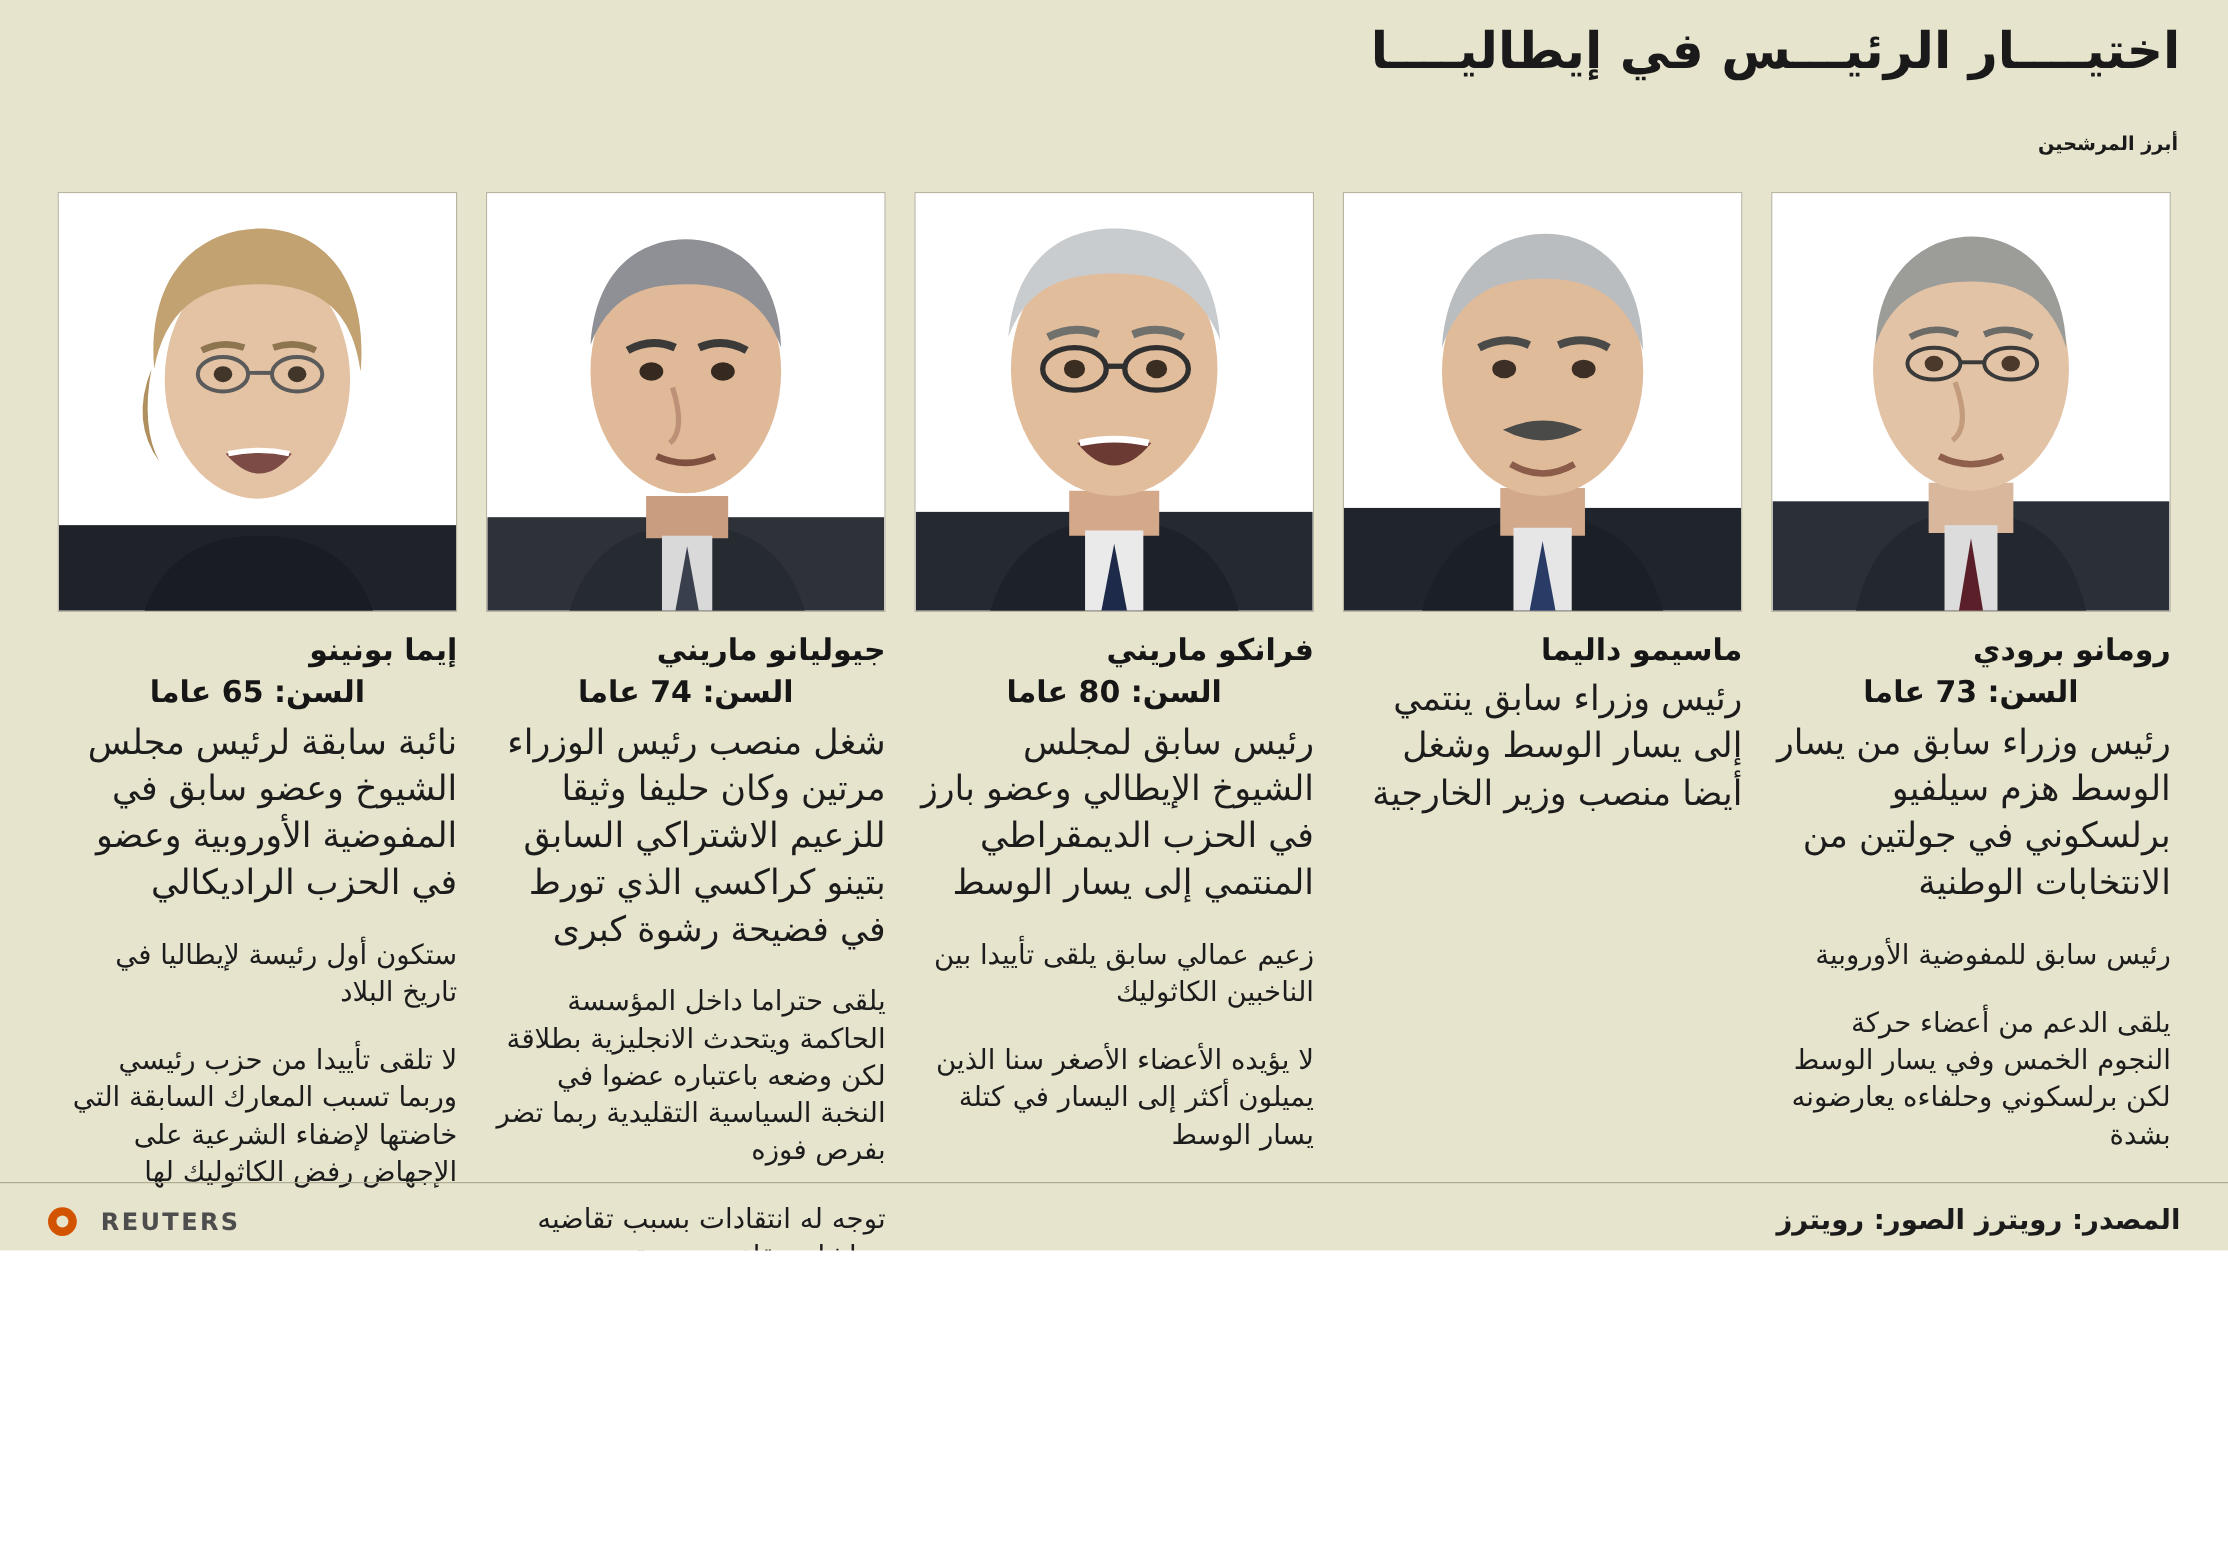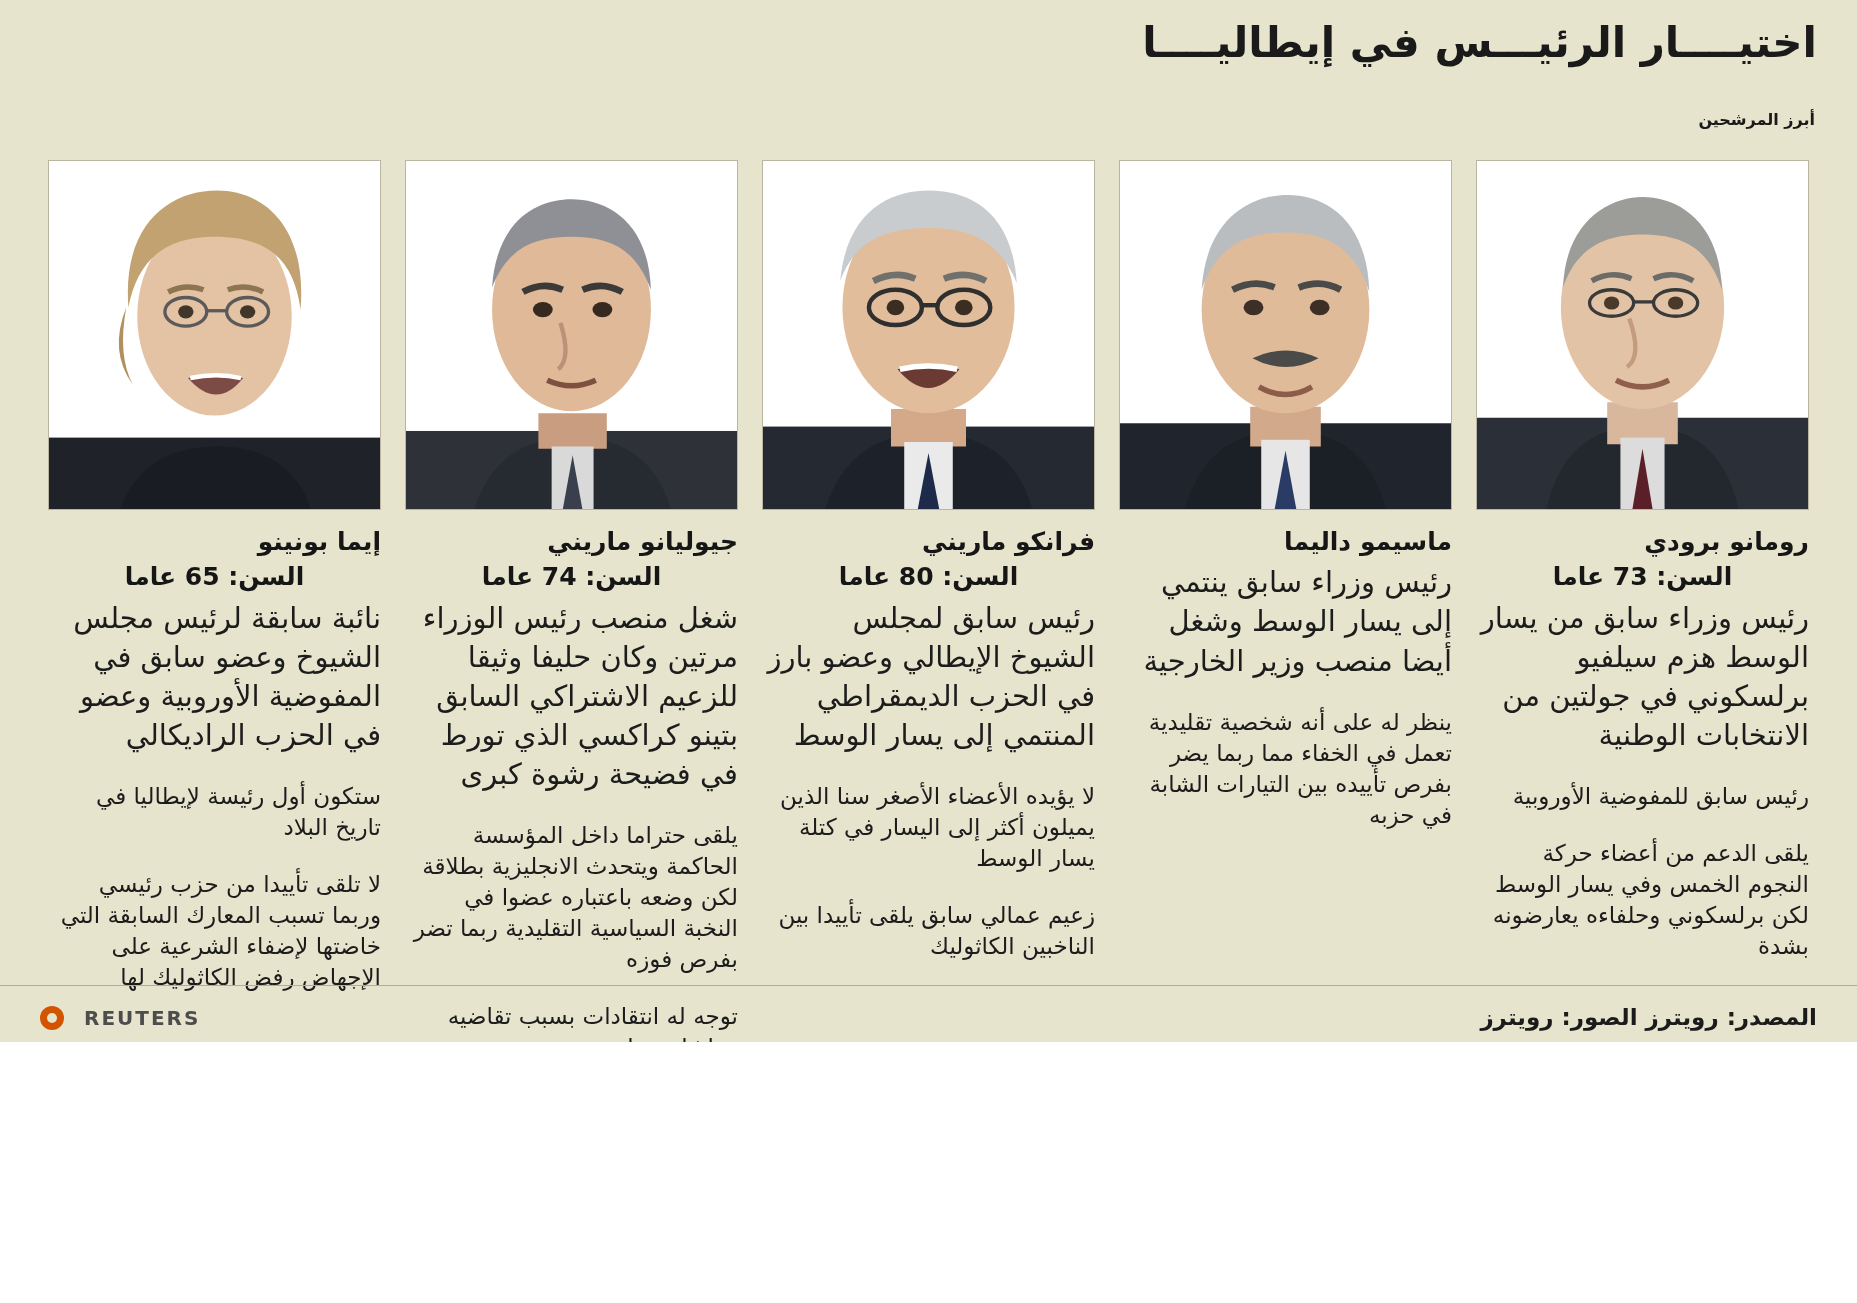--- a/index.html
+++ b/index.html
@@ -214,23 +214,20 @@
             <path d="M162 132 q20 -8 38 2" stroke="#4a4a48" stroke-width="6" fill="none"></path>
             <path d="M120 196 q30 -14 60 0 q-30 16 -60 0 z" fill="#4a4a48"></path>
             <path d="M126 222 q24 14 48 0" stroke="#8b5c49" stroke-width="5" fill="none"></path>
             <rect x="128" y="270" width="44" height="80" fill="#e6e6e6"></rect>
             <path d="M150 280 l-13 70 h26 z" fill="#2a3c66"></path>
           </svg>
         </div>
       </div>
       <div class="cand-name">ماسيمو داليما</div>
       <div class="cand-role">رئيس وزراء سابق ينتمي إلى يسار الوسط وشغل أيضا منصب وزير الخارجية</div>
-      <div class="notes">
-        <div class="note">ينظر له على أنه شخصية تقليدية تعمل في الخفاء مما ربما يضر بفرص تأييده بين التيارات الشابة في حزبه</div>
-      </div>
     </div>
 
     <div class="card">
       <div class="photo-frame">
         <div class="photo">
           <svg viewBox="0 0 300 350" preserveAspectRatio="xMidYMid slice">
             <rect width="300" height="350" fill="#ffffff"></rect>
             <rect x="0" y="258" width="300" height="92" fill="#252a32"></rect>
             <path d="M52 350 C66 280 110 264 150 264 C192 264 236 280 248 350 Z" fill="#1d212a"></path>
             <path d="M116 242 h68 v34 h-68 z" fill="#d4a98a"></path>
@@ -247,22 +244,22 @@
             <path d="M164 124 q20 -8 38 2" stroke="#70706d" stroke-width="6" fill="none"></path>
             <rect x="128" y="272" width="44" height="78" fill="#eaeaea"></rect>
             <path d="M150 282 l-13 68 h26 z" fill="#1e2a4a"></path>
           </svg>
         </div>
       </div>
       <div class="cand-name">فرانكو ماريني</div>
       <div class="cand-age">السن: 80 عاما</div>
       <div class="cand-role">رئيس سابق لمجلس الشيوخ الإيطالي وعضو بارز في الحزب الديمقراطي المنتمي إلى يسار الوسط</div>
       <div class="notes">
+        <div class="note">زعيم عمالي سابق يلقى تأييدا بين الناخبين الكاثوليك</div>
         <div class="note">لا يؤيده الأعضاء الأصغر سنا الذين يميلون أكثر إلى اليسار في كتلة يسار الوسط</div>
-        <div class="note">زعيم عمالي سابق يلقى تأييدا بين الناخبين الكاثوليك</div>
       </div>
     </div>
 
     <div class="card">
       <div class="photo-frame">
         <div class="photo">
           <svg viewBox="0 0 300 350" preserveAspectRatio="xMidYMid slice">
             <rect width="300" height="350" fill="#ffffff"></rect>
             <rect x="0" y="262" width="300" height="88" fill="#2e3138"></rect>
             <path d="M58 350 C70 284 112 268 152 268 C192 268 232 284 244 350 Z" fill="#262a31"></path>

